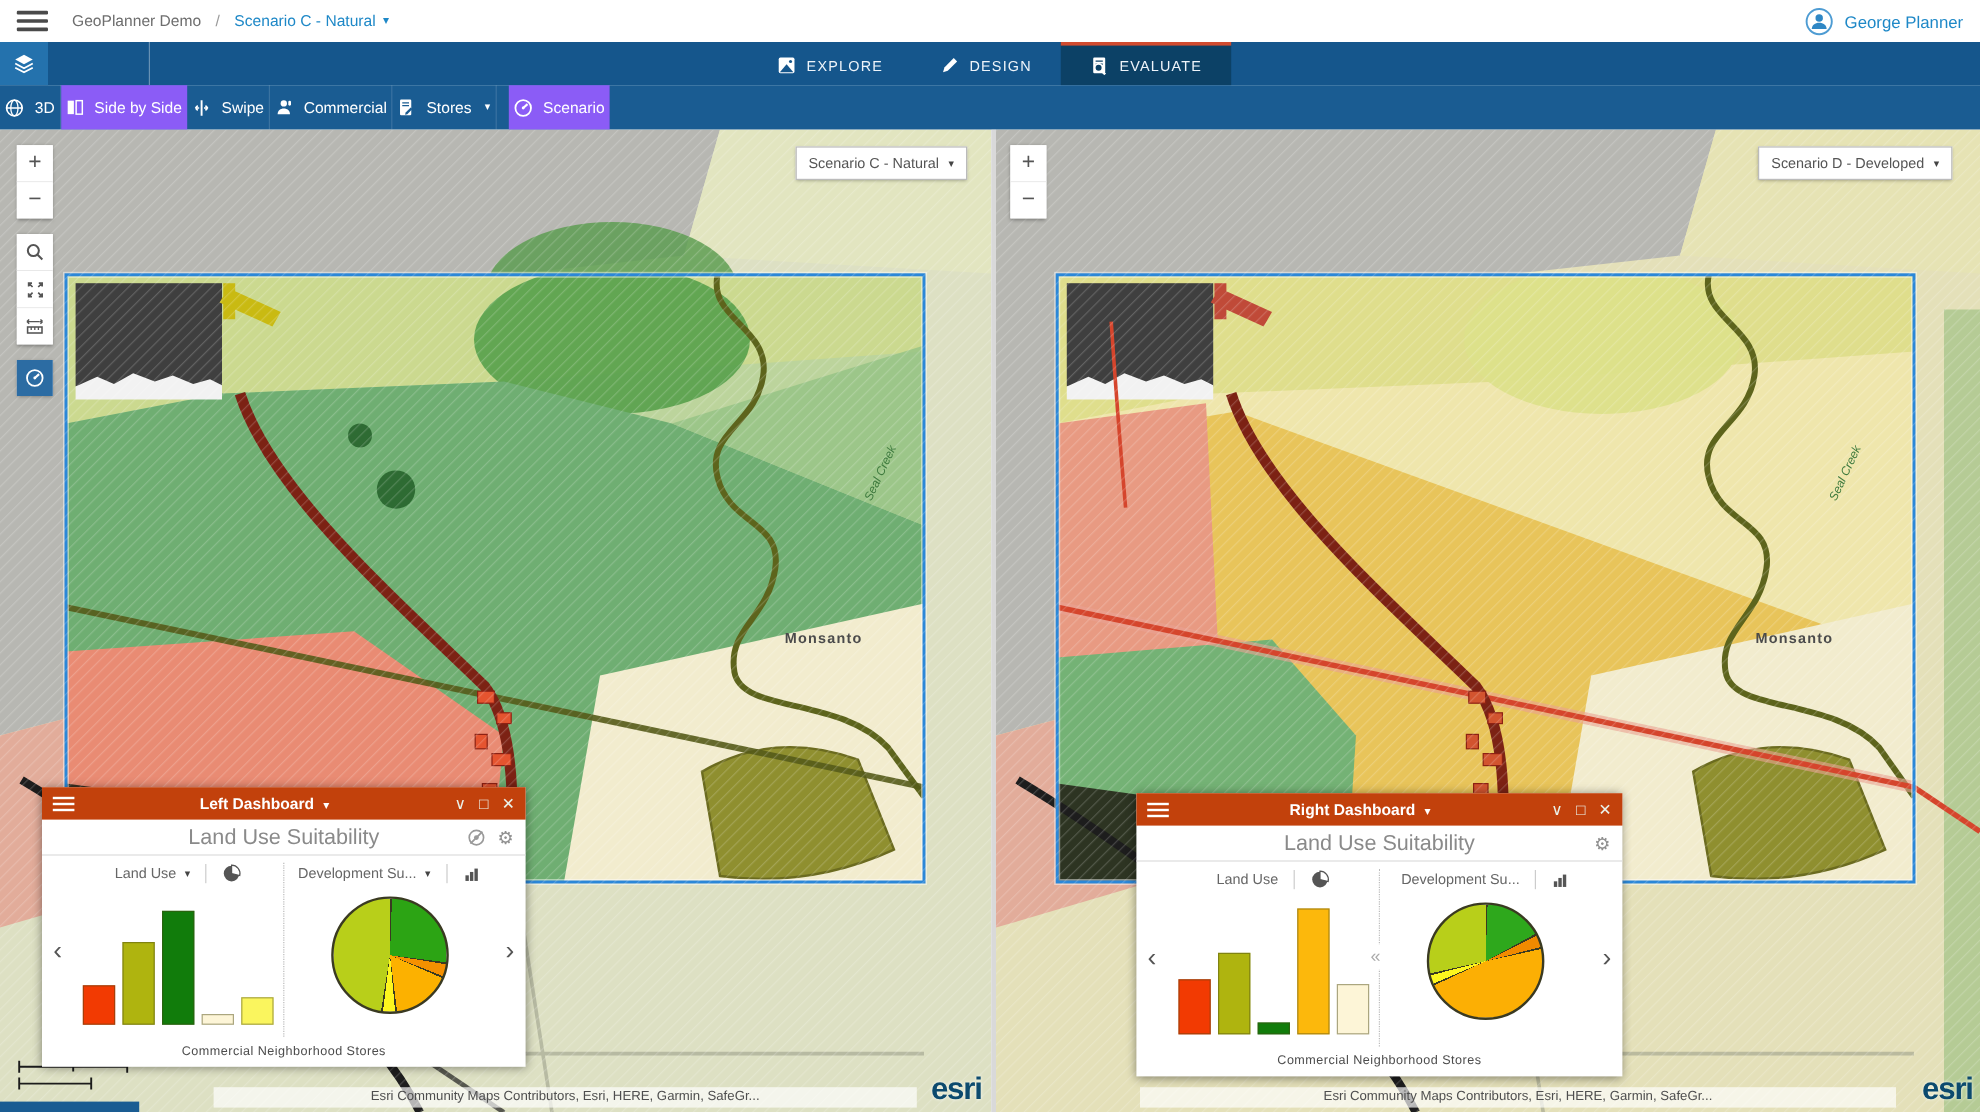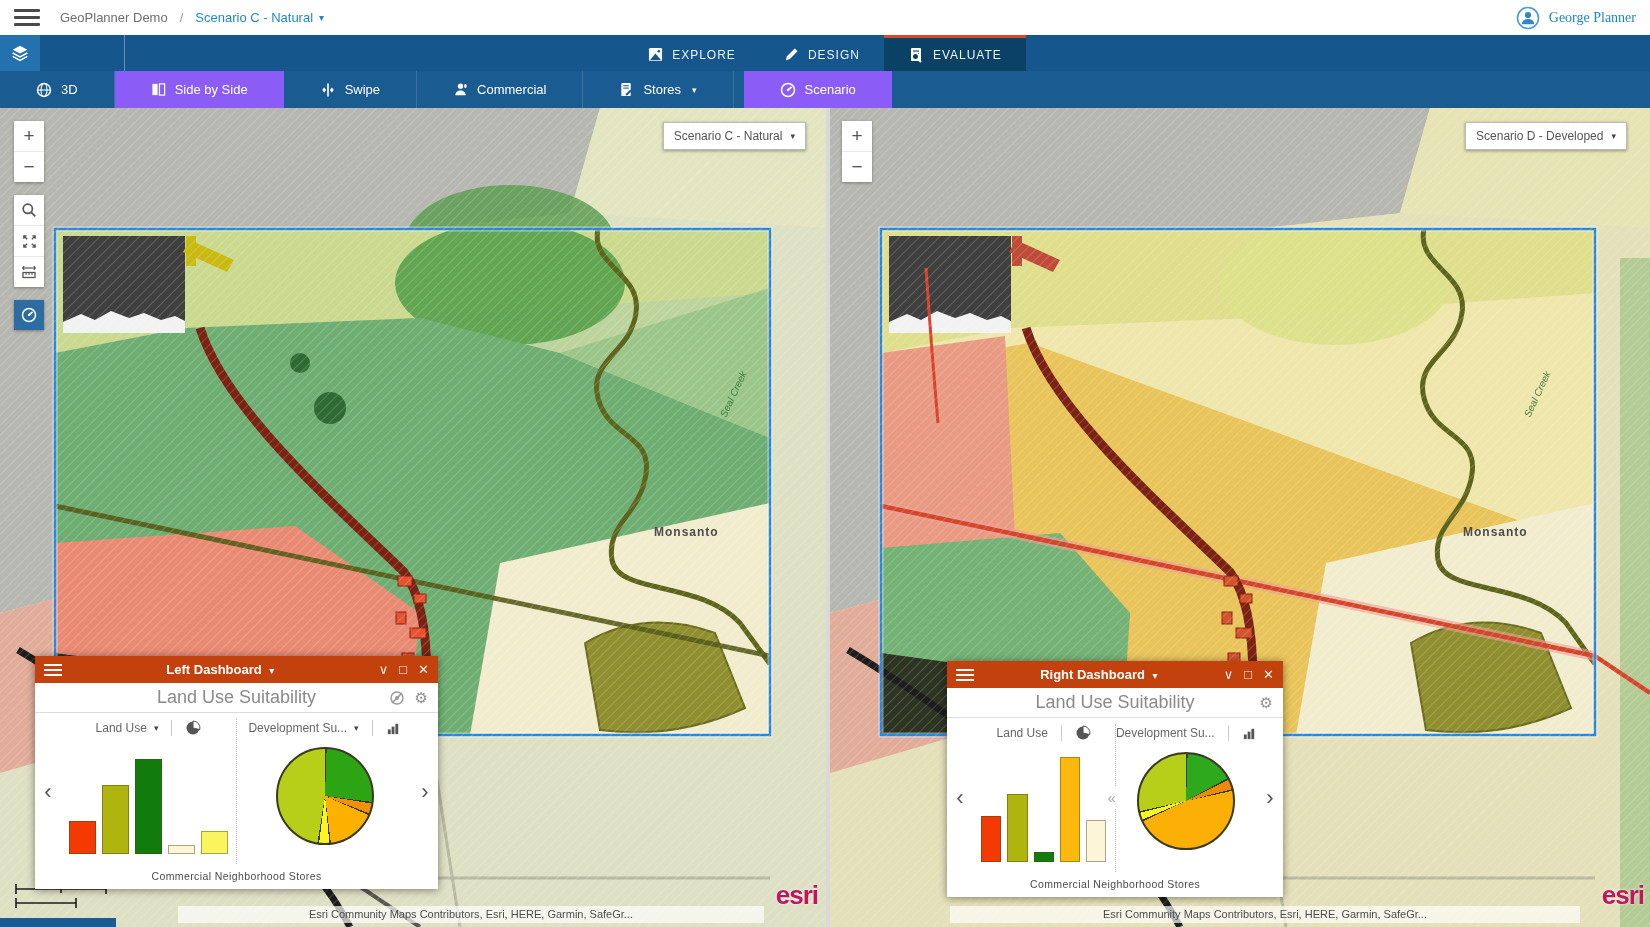--- a/index.html
+++ b/index.html
@@ -8,36 +8,36 @@
 
   
   .topbar{position:absolute;left:0;top:0;right:0;height:35px;background:#fff;
           display:flex;align-items:center;padding:0 14px;box-sizing:border-box;}
   .hamburger{width:26px;display:flex;flex-direction:column;gap:4px;cursor:pointer;}
   .hamburger i{height:3px;background:#4a4a4a;border-radius:1px;}
   .app-title{color:#6e6e6e;font-size:13px;margin-left:20px;}
   .crumb-sep{color:#9a9a9a;font-size:13px;margin:0 12px;}
   .scenario-link{color:#1E88C7;font-size:13px;display:flex;align-items:center;gap:6px;cursor:pointer;}
   .scenario-link .caret{font-size:10px;}
-  .user{margin-left:auto;display:flex;align-items:center;gap:9px;color:#1E88C7;font-size:14px;font-family:Liberation Serif, serif;}
+  .user{margin-left:auto;display:flex;align-items:center;gap:9px;color:#1E88C7;font-size:14px;}
 
   
   .navbar{position:absolute;left:0;top:35px;right:0;height:36px;background:#15568C;}
   .layers-btn{position:absolute;left:0;top:0;width:40px;height:36px;background:#2472AD;
               display:flex;align-items:center;justify-content:center;cursor:pointer;}
   .nav-divider{position:absolute;left:124px;top:0;width:1px;height:36px;background:rgba(255,255,255,.35);}
   .nav-tabs{height:36px;display:flex;justify-content:center;}
   .nav-tab{display:flex;align-items:center;gap:9px;padding:0 24px;color:#eef4fa;font-size:12px;
            letter-spacing:1px;border-top:3px solid transparent;box-sizing:border-box;cursor:pointer;}
   .nav-tab.active{background:#0C4166;border-top-color:#D14B2F;}
 
   
   .toolbar{position:absolute;left:0;top:71px;right:0;height:37px;background:#1A5C92;
            display:flex;align-items:stretch;}
-  .tbtn{display:flex;align-items:center;gap:9px;padding:0 36px;color:#fff;font-size:13px;
+  .tbtn{display:flex;align-items:center;gap:9px;padding:0 4px;color:#fff;font-size:13px;
         border-right:1px solid rgba(255,255,255,.14);cursor:pointer;white-space:nowrap;}
   .tbtn.green{background:#8b5cf6;border-right:none;}
   .tbtn .caret{font-size:9px;margin-left:2px;}
   .tb-right{margin-left:auto;display:flex;align-items:center;gap:9px;padding-right:16px;}
   .toggle{width:36px;height:18px;border-radius:10px;background:#3FA845;position:relative;cursor:pointer;}
   .toggle .knob{position:absolute;left:2px;top:2px;width:14px;height:14px;border-radius:50%;background:#fff;}
   .sync-label{color:#CFE3F3;font-size:12px;}
 
   
   .maps{position:absolute;left:0;top:108px;right:0;bottom:0;display:flex;}
@@ -54,21 +54,21 @@
 
   .tools{position:absolute;left:14px;z-index:4;width:30px;}
   .toolbox{background:#fff;box-shadow:0 1px 3px rgba(0,0,0,.35);}
   .toolcell{height:30px;display:flex;align-items:center;justify-content:center;color:#555;
             font-size:19px;border-bottom:1px solid #e8e8e8;cursor:pointer;background:#fff;}
   .toolcell:last-child{border-bottom:none;}
   .toolcell.blue{background:#2C6CA3;color:#fff;}
 
   .attrib{position:absolute;bottom:4px;height:17px;line-height:17px;font-size:11px;color:#4E4E4E;
           background:rgba(255,255,255,.68);text-align:center;white-space:nowrap;overflow:hidden;z-index:3;}
-  .esri-logo{position:absolute;bottom:16px;font-size:26px;font-weight:bold;color:#be185d;
+  .esri-logo{position:absolute;bottom:4px;font-size:26px;font-weight:bold;color:#0c4a6e;
              letter-spacing:-1px;text-shadow:0 0 3px rgba(255,255,255,.9);z-index:3;}
 
   .bottom-strip{position:absolute;left:0;bottom:0;width:116px;height:9px;background:#1A5C92;z-index:6;}
 
   
   .dash{position:absolute;background:#fff;box-shadow:0 1px 8px rgba(0,0,0,.45);z-index:5;
         display:flex;flex-direction:column;}
   .dash-head{height:27px;background:#c2410c;display:flex;align-items:center;padding:0 9px;color:#fff;}
   .dh-menu{width:18px;display:flex;flex-direction:column;gap:3px;cursor:pointer;}
   .dh-menu i{height:2px;background:#fff;}
@@ -466,21 +466,21 @@
       </div>
       <div class="card-chart">
         <div class="pie" style="background: conic-gradient(rgb(58, 58, 34) 0deg, rgb(58, 58, 34) 2deg, rgb(44, 164, 20) 2deg, rgb(44, 164, 20) 97.2deg, rgb(58, 58, 34) 97.2deg, rgb(58, 58, 34) 99.2deg, rgb(245, 144, 0) 99.2deg, rgb(245, 144, 0) 111.6deg, rgb(58, 58, 34) 111.6deg, rgb(58, 58, 34) 113.6deg, rgb(252, 177, 0) 113.6deg, rgb(252, 177, 0) 172.8deg, rgb(58, 58, 34) 172.8deg, rgb(58, 58, 34) 174.8deg, rgb(253, 246, 30) 174.8deg, rgb(253, 246, 30) 187.2deg, rgb(58, 58, 34) 187.2deg, rgb(58, 58, 34) 189.2deg, rgb(184, 207, 26) 189.2deg, rgb(184, 207, 26) 360deg);"></div>
       </div>
     </div>
     <div class="nav-arr">›</div>
   </div>
   <div class="dash-foot">Commercial Neighborhood Stores</div>
 </div>
 
-<div class="dash" style="left:947px;top:661px;width:336px;height:236px;">
+<div class="dash" style="left:947px;top:661px;width:405px;height:236px;">
   <div class="dash-head">
     <div class="dh-menu">
         <i></i>
         <i></i>
         <i></i>
       </div>
     <div class="dh-title">
       <span>Right Dashboard</span>
       <span class="caret">▾</span>
     </div>

